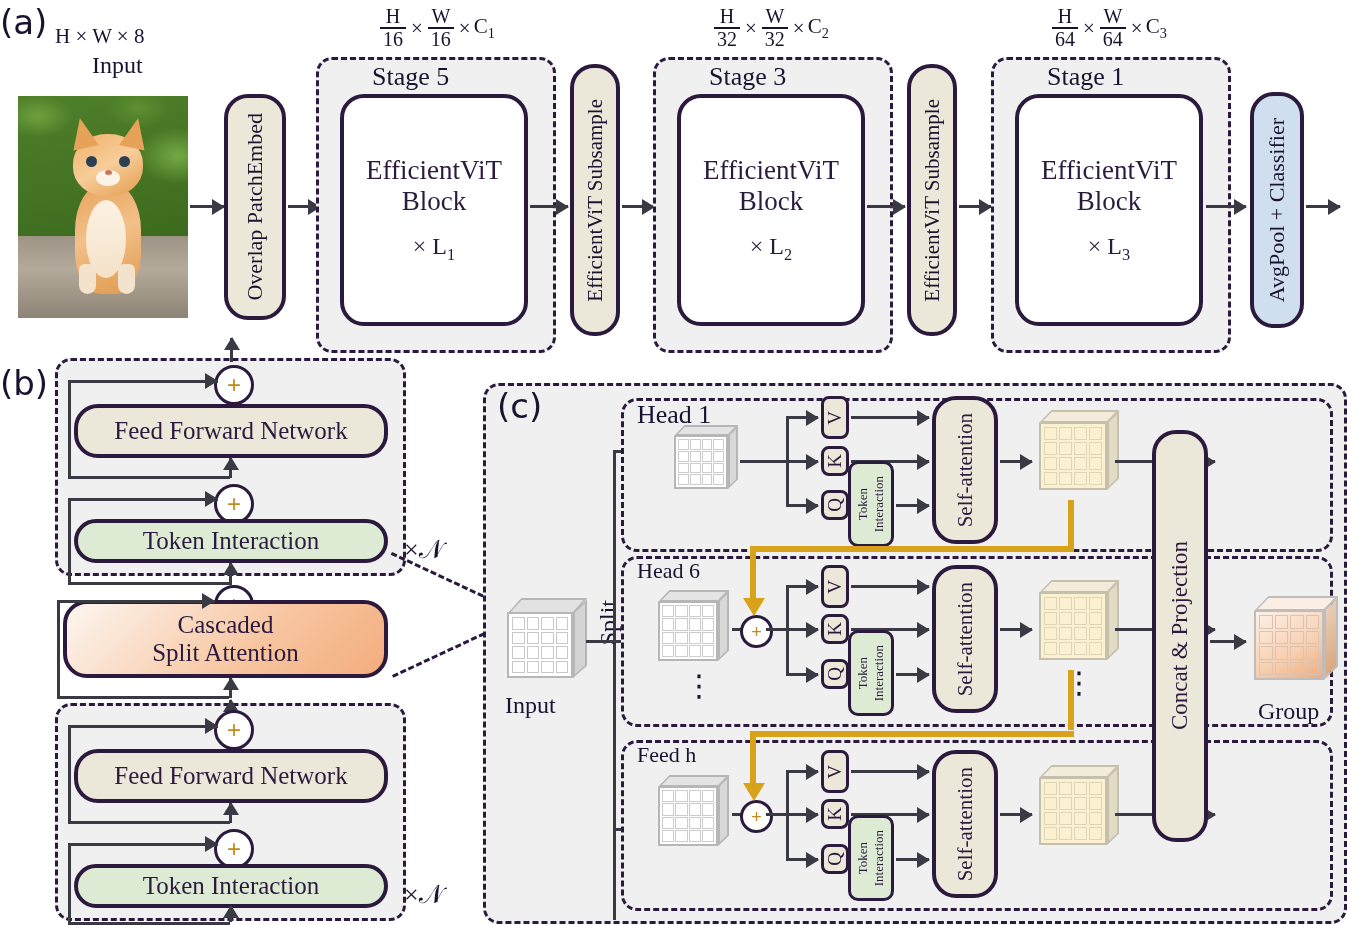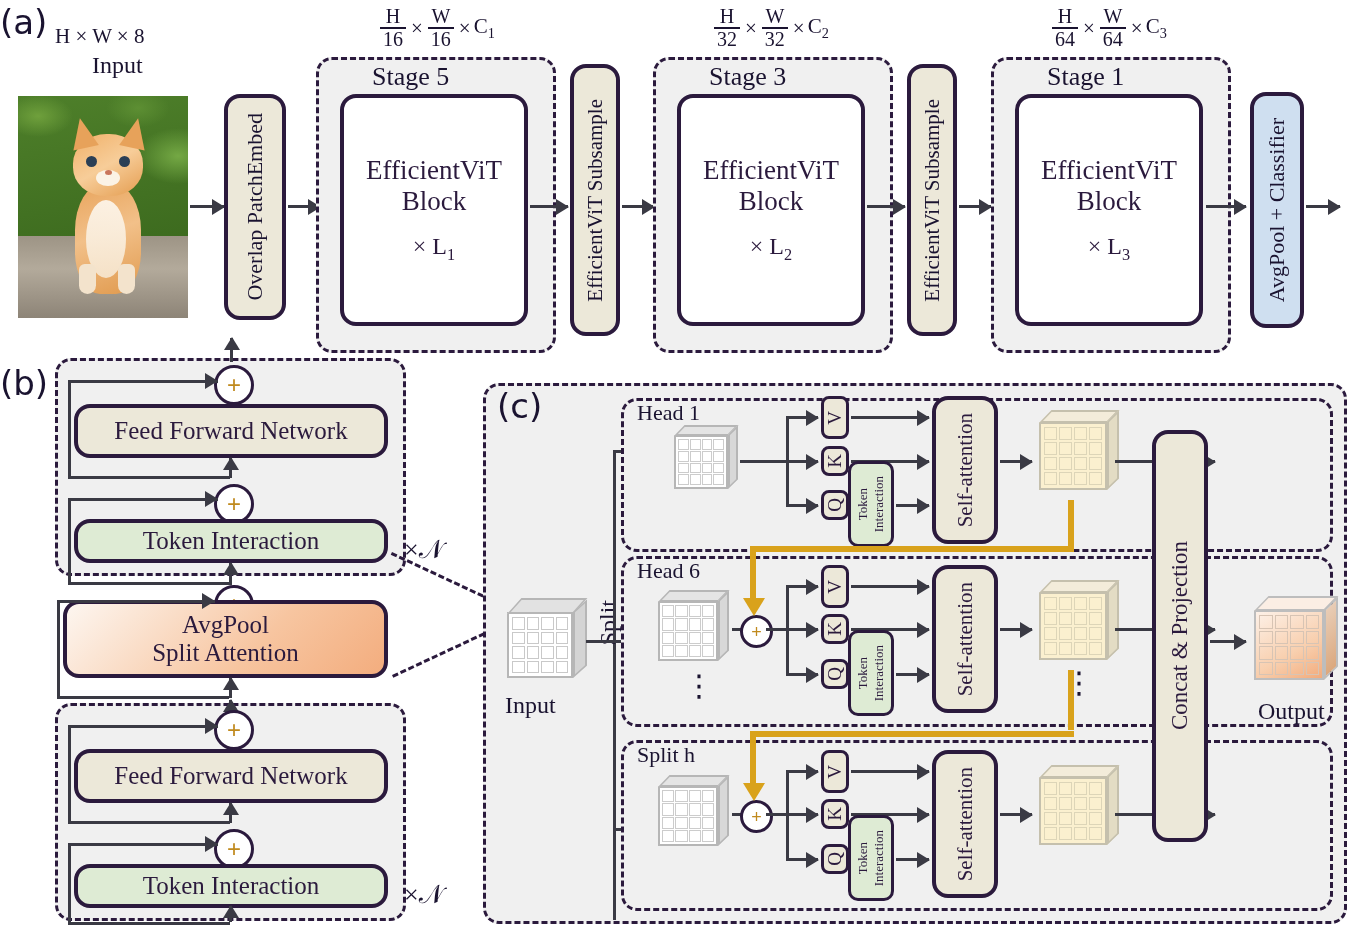--- a/index.html
+++ b/index.html
@@ -2,21 +2,21 @@
 <html><head>
 <meta charset="utf-8">
 <style>
   html,body{margin:0;padding:0;background:#fff;}
   body{width:1347px;height:925px;position:relative;overflow:hidden;
        font-family:"Liberation Serif", serif; color:#2b1a3d;}
   .abs{position:absolute;}
   
   .panel-label{font-family:"DejaVu Sans", sans-serif;font-size:34px;color:#1a1330;font-weight:400;}
   .dashed{border:3px dashed #2b1a3d;border-radius:16px;background:#f0f0f0;}
-  .solidbox{border:4px solid #2b1a3d;border-radius:16px;box-sizing:border-box;
+  .solidbox{border:4px solid #2b1a3d;border-radius:24px;box-sizing:border-box;
             display:flex;align-items:center;justify-content:center;text-align:center;}
   .vtext{writing-mode:vertical-rl;transform:rotate(180deg);white-space:nowrap;}
   .lbl{font-size:21px;color:#1a1330;white-space:nowrap;}
   .arrow-h{position:absolute;height:3px;background:#3a3a44;}
   .arrow-h:after{content:"";position:absolute;right:-1px;top:50%;transform:translateY(-50%);
     border-left:13px solid #3a3a44;border-top:8px solid transparent;border-bottom:8px solid transparent;}
   .arrow-v{position:absolute;width:3px;background:#3a3a44;}
   .arrow-v:after{content:"";position:absolute;top:-1px;left:50%;transform:translateX(-50%);
     border-bottom:13px solid #3a3a44;border-left:8px solid transparent;border-right:8px solid transparent;}
   .line-h{position:absolute;height:3px;background:#3a3a44;}
@@ -198,21 +198,21 @@
 <div class="line-h" style="left:68px;top:582px;width:162px;"></div>
 <div class="arrow-v" style="left:229px;top:563px;height:22px;"></div>
 <div class="abs lbl" style="left:404px;top:535px;font-size:26px;">×𝒩</div>
 
 <div class="plus" style="left:214px;top:585px;">
     <span>+</span>
   </div>
 
 <div class="abs solidbox" style="left:63px;top:600px;width:325px;height:78px;flex-direction:column;
      background:linear-gradient(135deg,#fdf6f0 0%,#f7c5a0 60%,#f3ad7e 100%);">
-  <span style="font-size:25px;">AvgPool</span>
+  <span style="font-size:25px;">Cascaded</span>
   <span style="font-size:25px;">Split Attention</span>
 </div>
 <div class="line-v" style="left:57px;top:602px;height:96px;"></div>
 <div class="line-h" style="left:57px;top:600px;width:158px;"></div>
 <div class="abs" style="left:202px;top:593px;border-left:13px solid #3a3a44;border-top:8px solid transparent;border-bottom:8px solid transparent;"></div>
 <div class="line-h" style="left:57px;top:696px;width:172px;"></div>
 <div class="arrow-v" style="left:229px;top:678px;height:20px;"></div>
 
 <div class="abs dashed" style="left:55px;top:703px;width:345px;height:212px;"></div>
 <div class="arrow-v" style="left:229px;top:700px;height:18px;"></div>
@@ -273,21 +273,21 @@
 
 <div class="line-v" style="left:613px;top:450px;height:470px;"></div>
 <div class="abs lbl vtext" style="left:595px;top:600px;font-size:24px;">Split</div>
 <div class="arrow-h" style="left:586px;top:640px;width:88px;"></div>
 
 <div class="line-v" style="left:613px;top:450px;height:192px;"></div>
 <div class="arrow-h" style="left:613px;top:450px;width:48px;"></div>
 <div class="arrow-h" style="left:613px;top:828px;width:48px;"></div>
 
 <div class="abs dashed" style="left:621px;top:398px;width:706px;height:148px;"></div>
-<div class="abs lbl" style="left:637px;top:400px;font-size:22px;">Head 1</div>
+<div class="abs lbl" style="left:637px;top:400px;font-size:26px;">Head 1</div>
 
 <div class="abs" style="left:668px;top:425px;width:72px;height:72px;">
   <div class="abs" style="left:6px;top:10px;width:54px;height:54px;border:2px solid #b6b6b6;background:#fff;
       display:grid;grid-template-columns:repeat(4,1fr);grid-template-rows:repeat(4,1fr);gap:1px;padding:2px;box-sizing:border-box;">
     <i style="border:1.3px solid #cccccc;"></i>
       <i style="border:1.3px solid #cccccc;"></i>
       <i style="border:1.3px solid #cccccc;"></i>
       <i style="border:1.3px solid #cccccc;"></i>
     <i style="border:1.3px solid #cccccc;"></i>
       <i style="border:1.3px solid #cccccc;"></i>
@@ -443,21 +443,21 @@
       <i style="border:1.3px solid #ddd5b8;"></i>
       <i style="border:1.3px solid #ddd5b8;"></i>
   </div>
   <div class="abs" style="left:6px;top:0px;width:68px;height:13px;background:#f3ecda;border:2px solid #c5c0ad;box-sizing:border-box;transform:skewX(-44deg);transform-origin:bottom left;"></div>
   <div class="abs" style="left:74px;top:12px;width:12px;height:68px;background:#e3dcc4;border:2px solid #c5c0ad;box-sizing:border-box;transform:skewY(-44deg);transform-origin:top left;"></div>
 </div>
 <div class="abs lbl" style="left:1064px;top:665px;font-size:30px;">⋮</div>
 <div class="arrow-h" style="left:1115px;top:628px;width:100px;"></div>
 
 <div class="abs dashed" style="left:621px;top:740px;width:706px;height:165px;"></div>
-<div class="abs lbl" style="left:637px;top:742px;font-size:22px;">Split h</div>
+<div class="abs lbl" style="left:637px;top:742px;font-size:22px;">Feed h</div>
 
 <div class="abs" style="left:652px;top:775px;width:80px;height:80px;">
   <div class="abs" style="left:6px;top:11px;width:60px;height:60px;border:2px solid #b6b6b6;background:#fff;
       display:grid;grid-template-columns:repeat(4,1fr);grid-template-rows:repeat(4,1fr);gap:1px;padding:2px;box-sizing:border-box;">
     <i style="border:1.3px solid #cccccc;"></i>
       <i style="border:1.3px solid #cccccc;"></i>
       <i style="border:1.3px solid #cccccc;"></i>
       <i style="border:1.3px solid #cccccc;"></i>
     <i style="border:1.3px solid #cccccc;"></i>
       <i style="border:1.3px solid #cccccc;"></i>
@@ -567,13 +567,13 @@
       <i style="border:1.3px solid #d7c4b4;"></i>
       <i style="border:1.3px solid #d7c4b4;"></i>
     <i style="border:1.3px solid #d7c4b4;"></i>
       <i style="border:1.3px solid #d7c4b4;"></i>
       <i style="border:1.3px solid #d7c4b4;"></i>
       <i style="border:1.3px solid #d7c4b4;"></i>
   </div>
   <div class="abs" style="left:6px;top:0px;width:70px;height:15px;background:#fbeee4;border:2px solid #bdbdbd;box-sizing:border-box;transform:skewX(-44deg);transform-origin:bottom left;"></div>
   <div class="abs" style="left:76px;top:14px;width:14px;height:70px;background:linear-gradient(180deg,#e8cdb6,#dba87e);border:2px solid #bdbdbd;box-sizing:border-box;transform:skewY(-44deg);transform-origin:top left;"></div>
 </div>
-<div class="abs lbl" style="left:1258px;top:698px;font-size:24px;">Output</div>
+<div class="abs lbl" style="left:1258px;top:698px;font-size:24px;">Group</div>
 
 </body></html>

